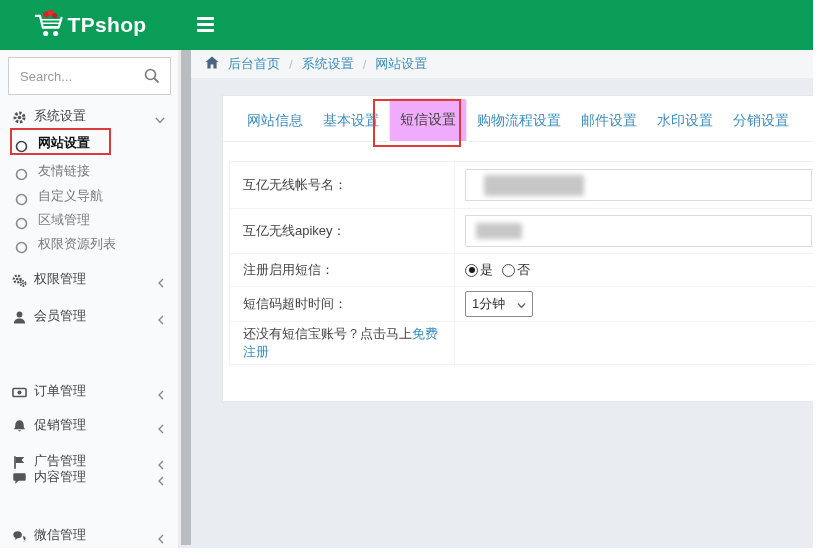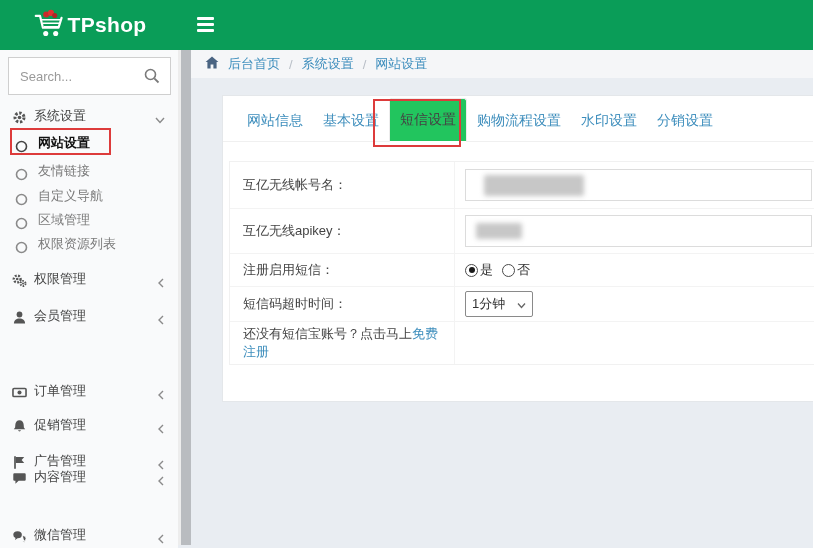--- a/index.html
+++ b/index.html
@@ -35,21 +35,21 @@
   
   .main { position:absolute; left:191px; top:50px; width:622px; height:498px; background:#e9edf2; }
   .crumbbar { position:absolute; left:0; top:0; width:100%; height:28px; background:#f5f6f8; display:flex; align-items:center; padding-left:14px; gap:9px; font-size:13px; }
   .crumbbar a { color:#3c8dbc; text-decoration:none; cursor:pointer; }
   .crumb-sep { color:#b8bec6; }
 
   .panel { position:absolute; left:31px; top:45px; width:591px; height:307px; background:#fff; border:1px solid #e4e7ea; border-right:none; }
 
   .tabs { position:absolute; left:0; top:0; width:100%; height:46px; border-bottom:1px solid #f0f0f0; display:flex; align-items:flex-end; padding-left:14px; }
   .tab { padding:11px 10px; font-size:14px; color:#3c8dbc; text-decoration:none; cursor:pointer; white-space:nowrap; }
-  .tab.active { background:#22c55e; color:#444; border:1px solid #ececec; border-bottom:1px solid #fff; margin-bottom:-1px; padding:12px 10px 12px; border-top-left-radius:3px; border-top-right-radius:3px; }
+  .tab.active { background:#f0abfc; color:#444; border:1px solid #ececec; border-bottom:1px solid #fff; margin-bottom:-1px; padding:12px 10px 12px; border-top-left-radius:3px; border-top-right-radius:3px; }
 
   .ftable { position:absolute; left:6px; top:65px; width:585px; border:1px solid #f1f1f1; border-right:none; }
   .frow { display:flex; border-bottom:1px solid #f3f3f3; align-items:center; }
   .frow:last-child { border-bottom:none; }
   .fcell-l { width:225px; flex:0 0 225px; border-right:1px solid #f3f3f3; padding:0 13px; font-size:13px; color:#444; align-self:stretch; display:flex; align-items:center; }
   .fcell-r { flex:1; padding-left:10px; display:flex; align-items:center; }
   .r-tall { height:47px; }
   .r-mid { height:45px; }
   .r-s1 { height:33px; }
   .r-s2 { height:35px; }
@@ -269,20 +269,21 @@
       <span class="crumb-sep">/</span>
       <a>网站设置</a>
     </div>
 
     <div class="panel">
       <div class="tabs">
         <a class="tab">网站信息</a>
         <a class="tab">基本设置</a>
         <a class="tab active">短信设置</a>
         <a class="tab">购物流程设置</a>
+        <a class="tab">邮件设置</a>
         <a class="tab">水印设置</a>
         <a class="tab">分销设置</a>
       </div>
 
       <div class="ftable">
         <div class="frow r-tall">
           <div class="fcell-l">互亿无线帐号名：</div>
           <div class="fcell-r">
             <div class="tinput">
               <div class="blob blob-a"></div>

